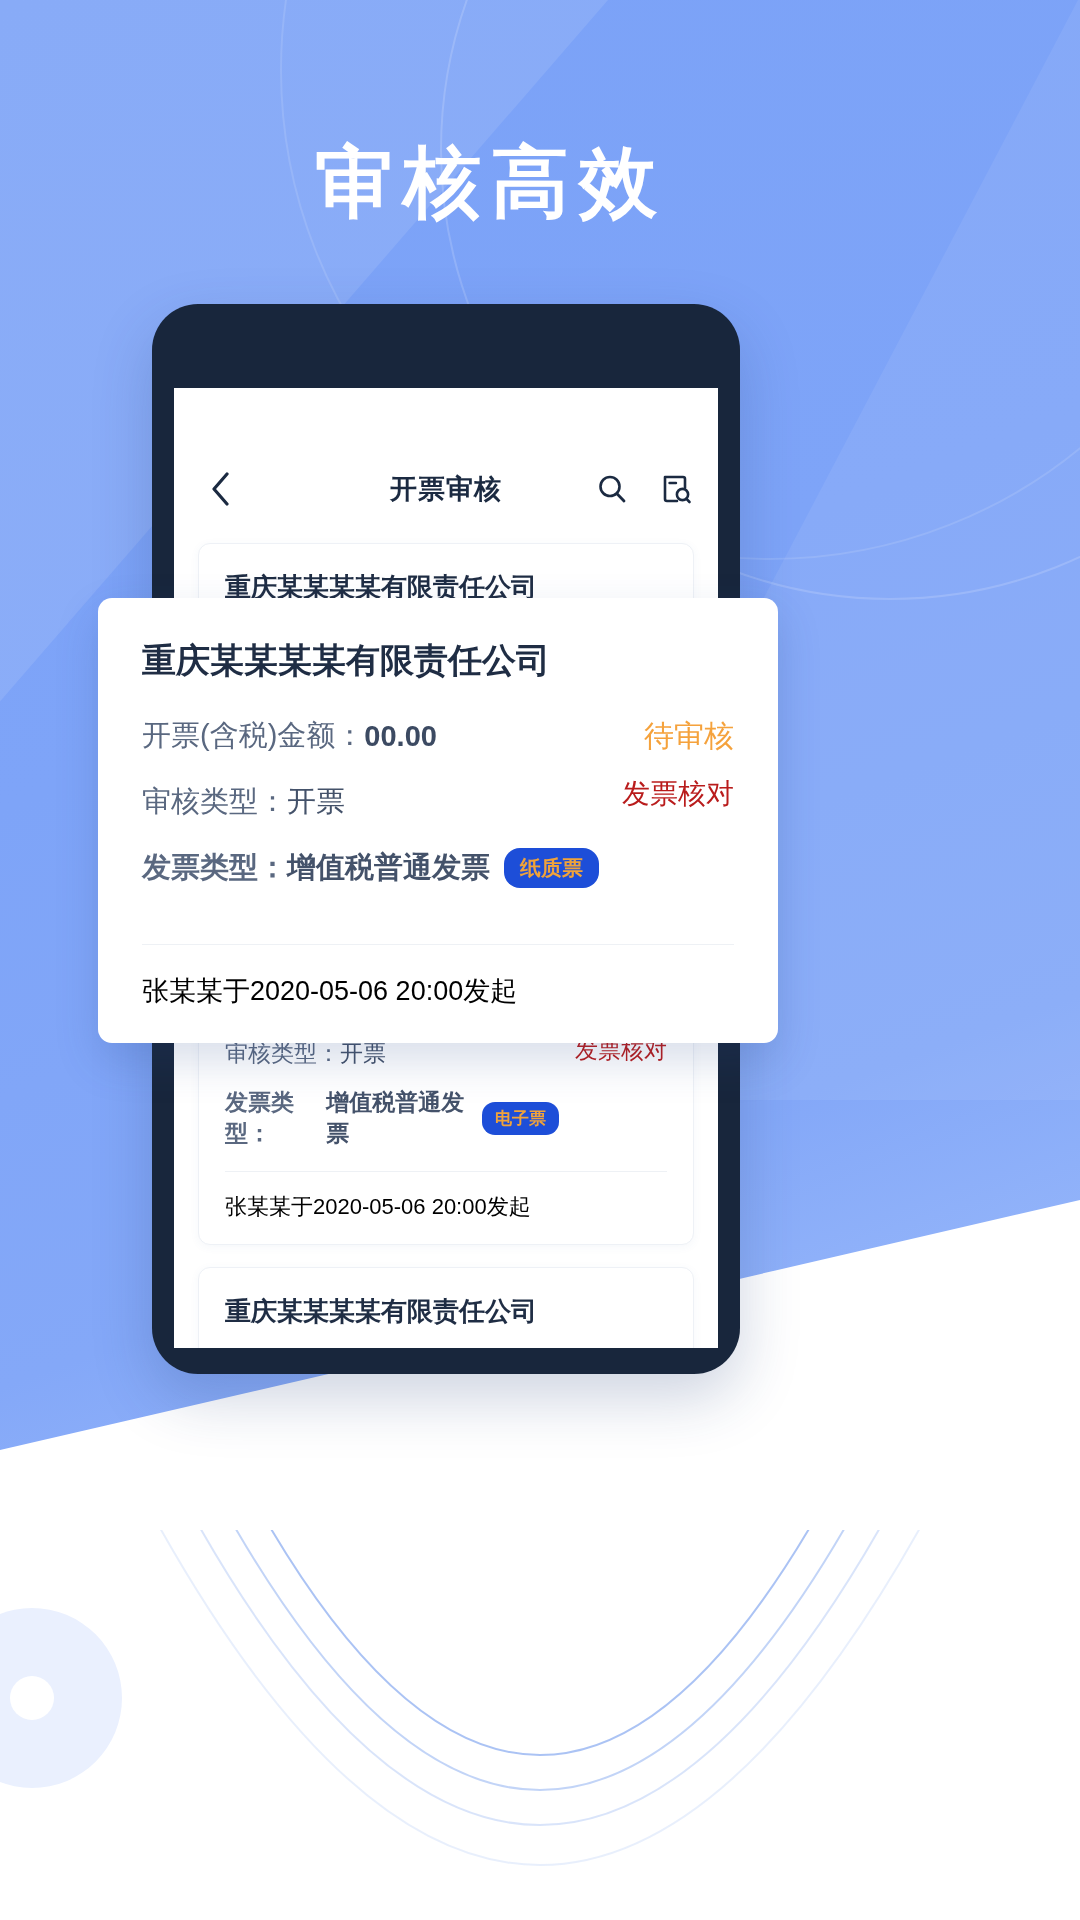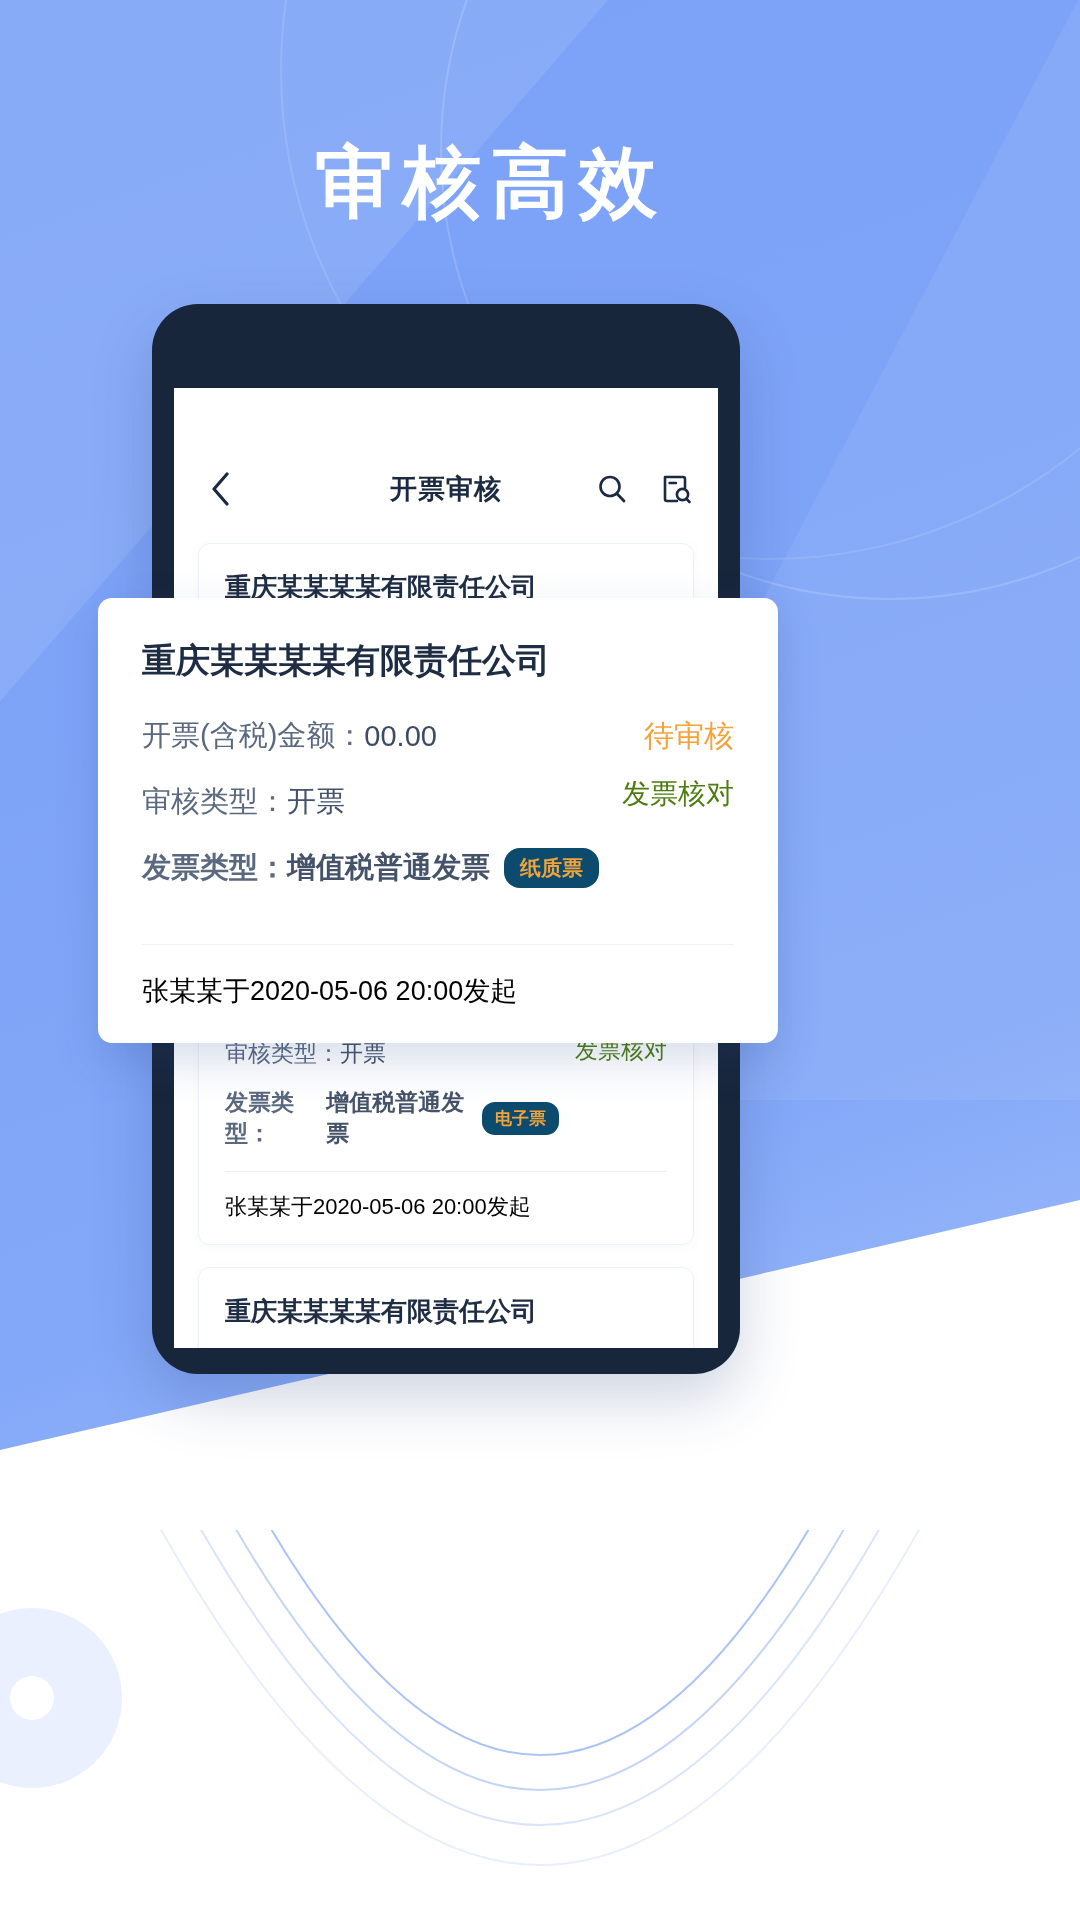--- a/index.html
+++ b/index.html
@@ -137,29 +137,29 @@
   .card-right {
     flex:0 0 auto; text-align:center; padding-left:16px;
     display:flex; flex-direction:column; gap:14px; align-items:flex-end;
   }
   .row {
     font-size:23px; color:#5a6880; margin-bottom:18px;
     display:flex; align-items:center; flex-wrap:nowrap;
   }
   .row:last-child { margin-bottom:0;font-weight:bold; }
   .row .val { color:#44526a; }
-  .row .amt { color:#3c4a62; font-weight:400; }
+  .row .amt { color:#3c4a62; font-weight:700; }
   .badge {
     display:inline-block; margin-left:14px;
-    background:#0c4a6e; color:#f0a33a;
+    background:#1d4ed8; color:#f0a33a;
     font-size:17px; padding:5px 13px; border-radius:13px;
     white-space:nowrap;
   }
   .status-pending { font-size:24px; color:#f5a23c; font-weight:500; }
-  .status-node { font-size:23px; color:#4d7c0f; }
+  .status-node { font-size:23px; color:#b91c1c; }
   .card-divider { height:1px; background:#eef1f5; margin:22px 0 0 0; }
   .card-footer { font-size:22px; color:#000000; padding-top:20px; }
 
   
   .featured {
     position:absolute; left:98px; top:598px;
     width:680px;
     background:#ffffff;
     border-radius:14px;
     box-shadow:0 18px 44px rgba(40,70,140,0.18);

